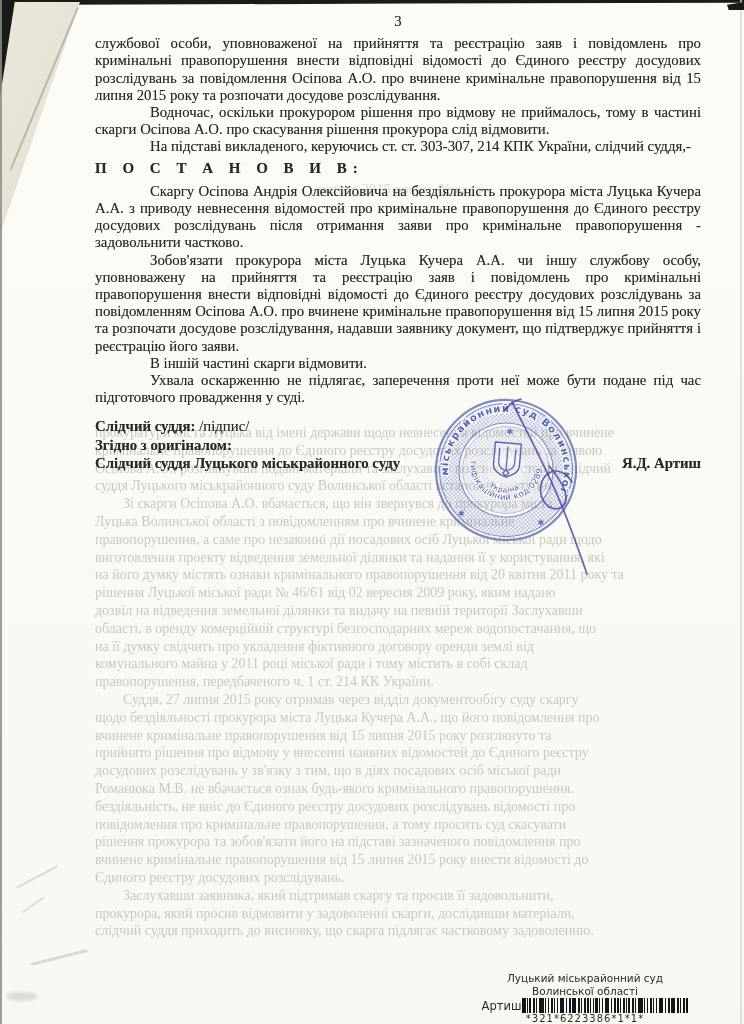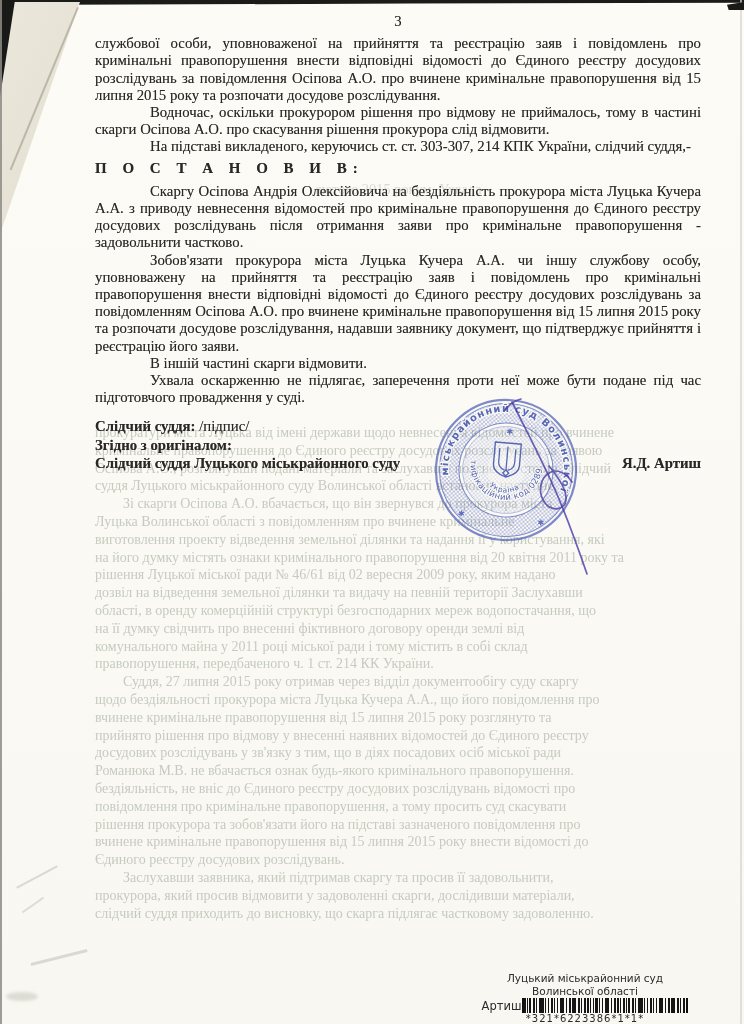--- a/index.html
+++ b/index.html
@@ -97,26 +97,27 @@
     <span>лютого 2015 року</span>
     <span>м. Ухвала</span>
   </div>
   <div class="ghost-lines">
       <div class="ghost-line">прокуратури міста Луцька від імені держави щодо невнесення відомостей про вчинене</div>
       <div class="ghost-line">кримінальне правопорушення до Єдиного реєстру досудових розслідувань за заявою</div>
       <div class="ghost-line">Осіпова А.О., розглянувши подані матеріали та заслухавши пояснення сторін, слідчий</div>
       <div class="ghost-line">суддя Луцького міськрайонного суду Волинської області встановив наступне.</div>
       <div class="ghost-line">&nbsp;&nbsp;&nbsp;&nbsp;&nbsp;&nbsp;&nbsp;&nbsp;Зі скарги Осіпова А.О. вбачається, що він звернувся до прокурора міста</div>
       <div class="ghost-line">Луцька Волинської області з повідомленням про вчинене кримінальне</div>
+      <div class="ghost-line">правопорушення, а саме про незаконні дії посадових осіб Луцької міської ради щодо</div>
       <div class="ghost-line">виготовлення проекту відведення земельної ділянки та надання її у користування, які</div>
       <div class="ghost-line">на його думку містять ознаки кримінального правопорушення від 20 квітня 2011 року та</div>
       <div class="ghost-line">рішення Луцької міської ради № 46/61 від 02 вересня 2009 року, яким надано</div>
       <div class="ghost-line">дозвіл на відведення земельної ділянки та видачу на певній території Заслухавши</div>
       <div class="ghost-line">області, в оренду комерційній структурі безгосподарних мереж водопостачання, що</div>
-      <div class="ghost-line">на її думку свідчить про внесенні фіктивного договору оренди землі від</div>
+      <div class="ghost-line">на її думку свідчить про укладення фіктивного договору оренди землі від</div>
       <div class="ghost-line">комунального майна у 2011 році міської ради і тому містить в собі склад</div>
       <div class="ghost-line">правопорушення, передбаченого ч. 1 ст. 214 КК України.</div>
       <div class="ghost-line">&nbsp;&nbsp;&nbsp;&nbsp;&nbsp;&nbsp;&nbsp;&nbsp;Суддя, 27 липня 2015 року отримав через відділ документообігу суду скаргу</div>
       <div class="ghost-line">щодо бездіяльності прокурора міста Луцька Кучера А.А., що його повідомлення про</div>
       <div class="ghost-line">вчинене кримінальне правопорушення від 15 липня 2015 року розглянуто та</div>
       <div class="ghost-line">прийнято рішення про відмову у внесенні наявних відомостей до Єдиного реєстру</div>
       <div class="ghost-line">досудових розслідувань у зв'язку з тим, що в діях посадових осіб міської ради</div>
       <div class="ghost-line">Романюка М.В. не вбачається ознак будь-якого кримінального правопорушення.</div>
       <div class="ghost-line">бездіяльність, не вніс до Єдиного реєстру досудових розслідувань відомості про</div>
       <div class="ghost-line">повідомлення про кримінальне правопорушення, а тому просить суд скасувати</div>

